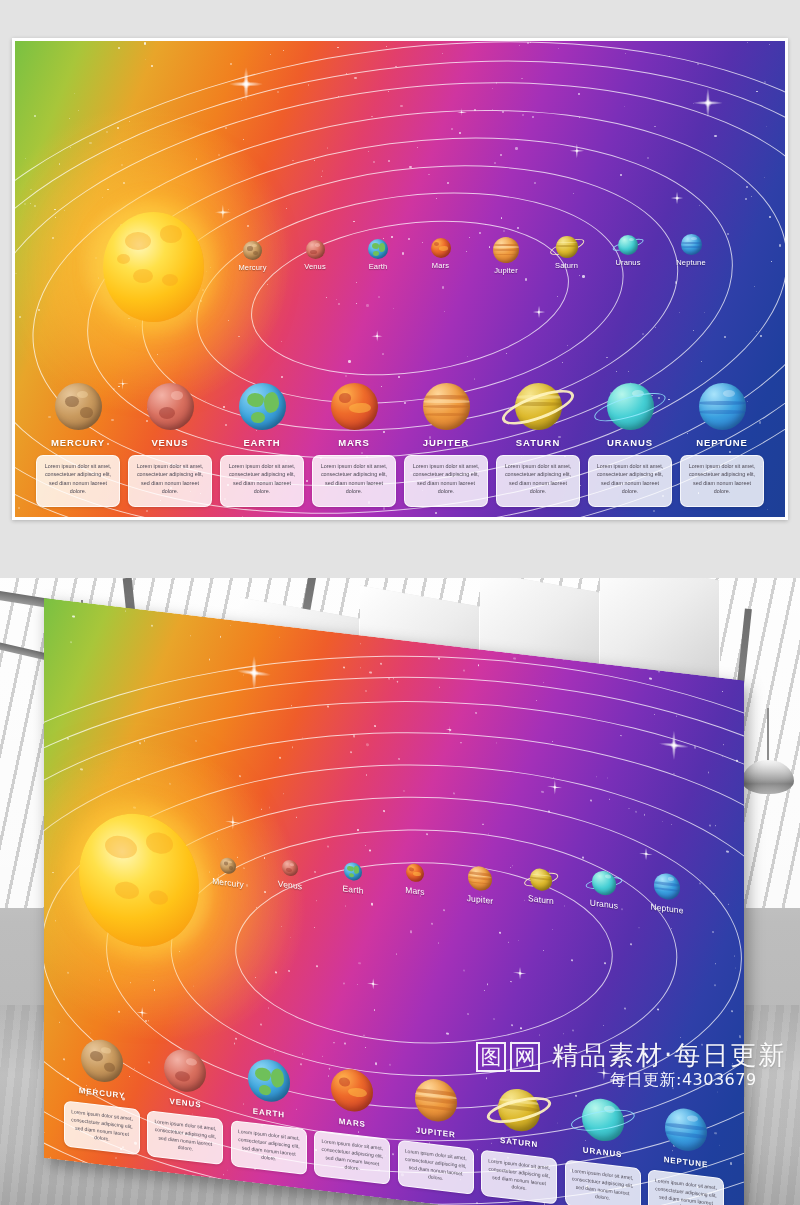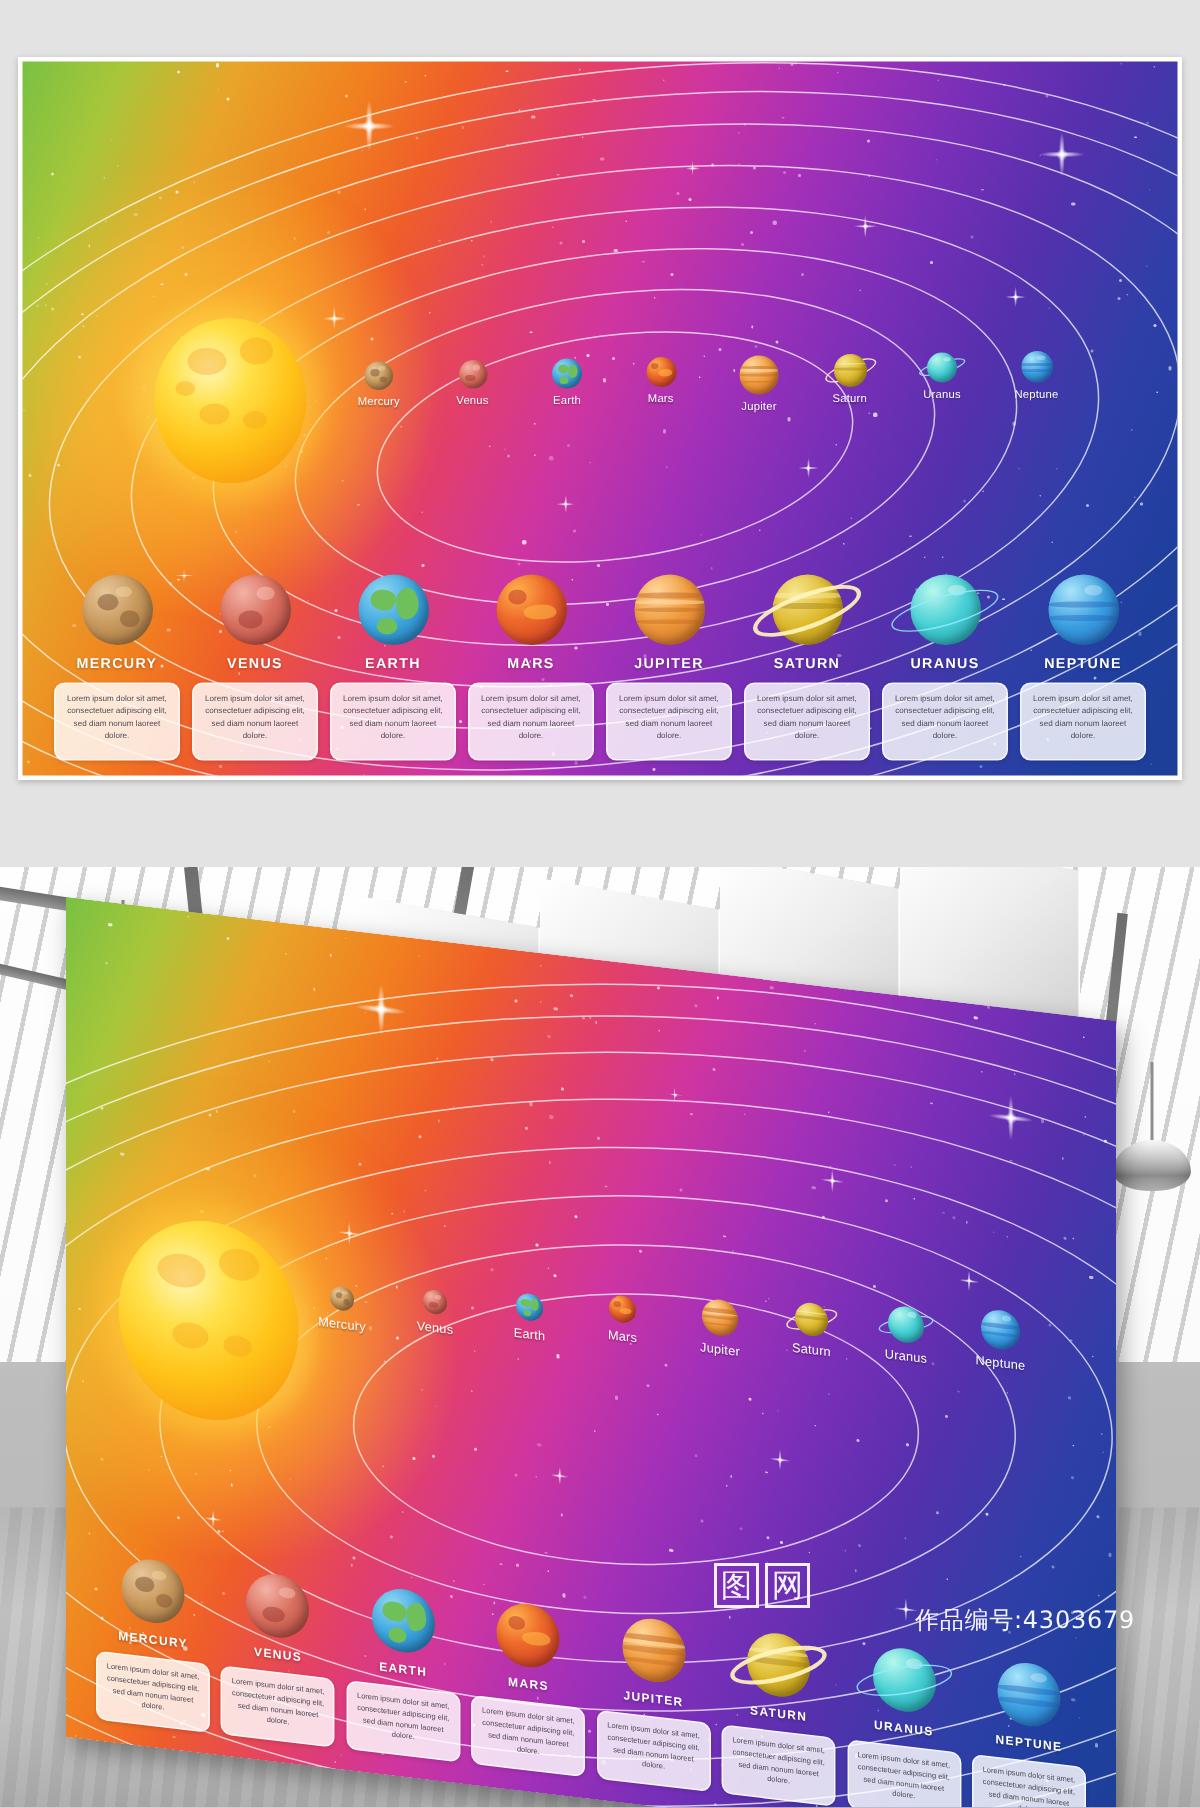--- a/index.html
+++ b/index.html
@@ -1245,16 +1245,17 @@
       </div>
     </div>
 
   </div>
 
   <div class="watermark">
     <div class="wm-logo">
       <span class="wm-box">图</span>
       <span class="wm-box">网</span>
     </div>
-    <div class="wm-sub">作品编号:4303679</div>
+    <div class="wm-main">精品素材·每日更新</div>
+    <div class="wm-sub">每日更新:4303679</div>
   </div>
 
 </div>
 
 </body></html>

